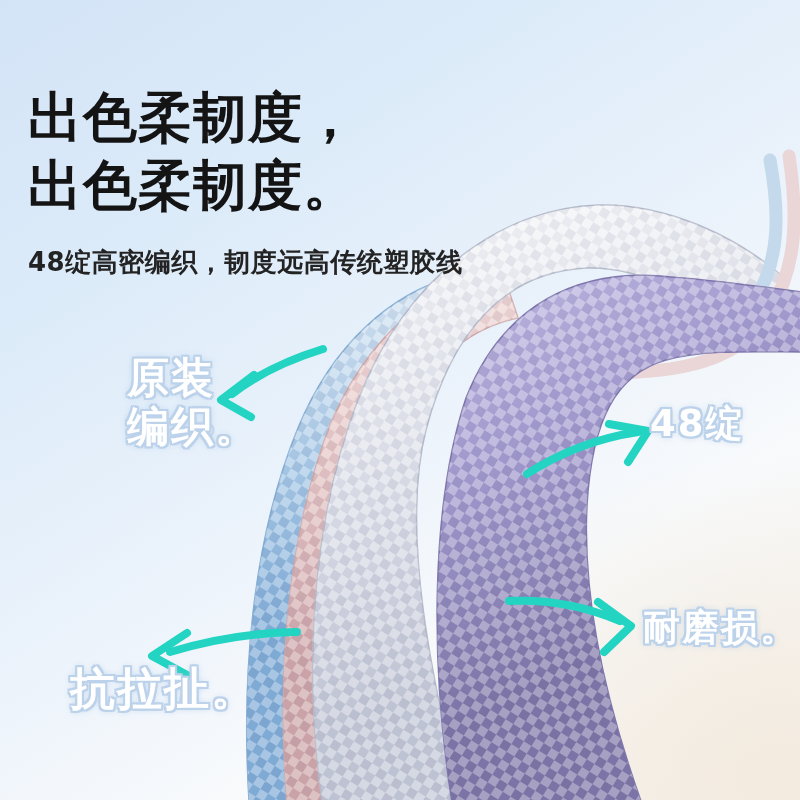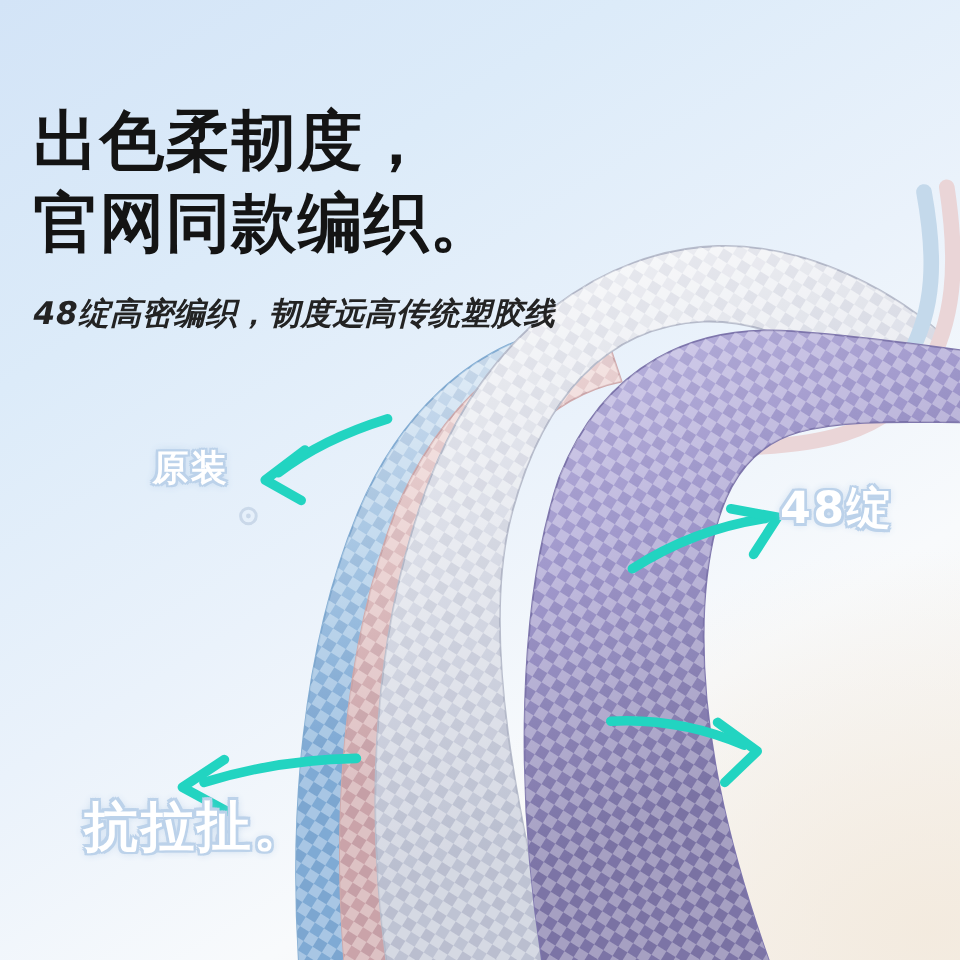--- a/index.html
+++ b/index.html
@@ -19,34 +19,34 @@
     font-size:54px;line-height:68px;font-weight:800;
     color:#141414;letter-spacing:1px;
   }
   .headline span{display:block;}
 
   .subheadline{
     position:absolute;left:28px;top:243px;
     font-size:26px;line-height:38px;font-weight:700;
     color:#232323;letter-spacing:.5px;
   }
-  .subheadline span{display:block;font-style:italic;}
+  .subheadline span{display:block;}
 
   .callout{
     position:absolute;
     font-weight:800;color:#ffffff;letter-spacing:2px;
     text-shadow:
       -2px -2px 0 #bcd2ea, 2px -2px 0 #bcd2ea,
       -2px  2px 0 #bcd2ea, 2px  2px 0 #bcd2ea,
        0   -2px 0 #bcd2ea, 0    2px 0 #bcd2ea,
       -2px  0   0 #bcd2ea, 2px  0   0 #bcd2ea,
        0    0   7px rgba(166,196,228,.9);
   }
   .callout span{display:block;}
-  .co-original{left:127px;top:366px;font-size:30px;line-height:49px;}
+  .co-original{left:127px;top:353px;font-size:42px;line-height:49px;}
   .co-density {left:650px;top:400px;font-size:37px;line-height:47px;text-align:right;}
   .co-wear    {left:643px;top:606px;font-size:37px;line-height:44px;}
   .co-pull    {left:70px; top:666px;font-size:45px;line-height:46px;}
 </style>
 </head>
 <body>
 
 <div class="stage">
 
   <svg class="art" viewBox="0 0 800 800" aria-hidden="true">
@@ -127,33 +127,37 @@
       </g>
       <g>
         <path d="M 297,632 Q 232,633 170,652"></path>
         <path d="M 187,633 L 152,656 L 189,676"></path>
       </g>
     </g>
   </svg>
 
   <div class="headline">
     <span>出色柔韧度，</span>
-    <span>官网同款编织。</span>
+    <span>出色柔韧度。</span>
   </div>
 
   <div class="subheadline">
     <span>48绽高密编织，韧度远高传统塑胶线</span>
   </div>
 
   <div class="callout co-original">
     <span>原装</span>
+    <span>编织。</span>
   </div>
 
   <div class="callout co-density">
     <span>48绽</span>
   </div>
 
+  <div class="callout co-wear">
+    <span>耐磨损。</span>
+  </div>
 
   <div class="callout co-pull">
     <span>抗拉扯。</span>
   </div>
 
 </div>
 
 </body></html>

